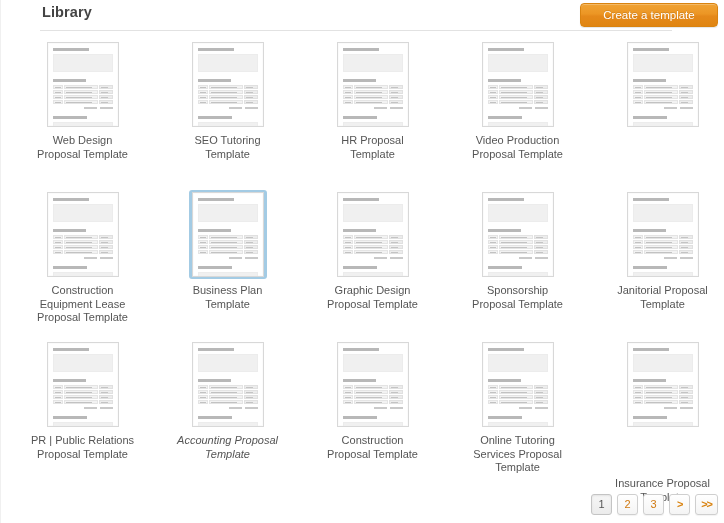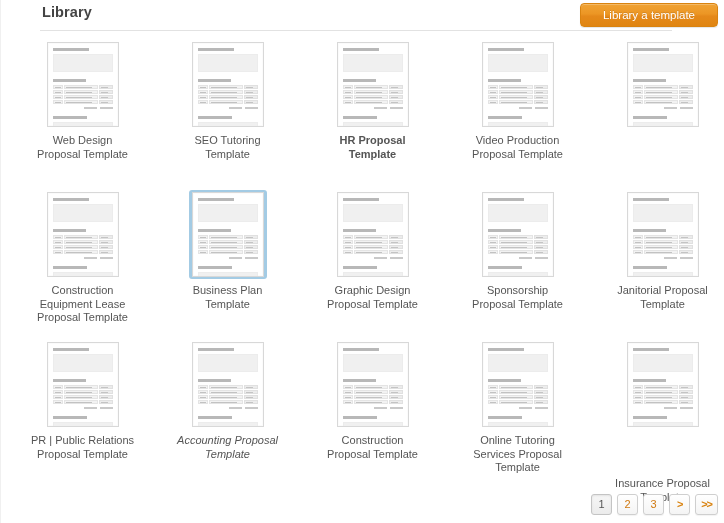--- a/index.html
+++ b/index.html
@@ -272,21 +272,21 @@
     letter-spacing: -1px;
   }
 </style>
 </head>
 <body>
 
 <div class="edge-left"></div>
 
 <div class="header">
   <div class="page-title">Library</div>
-  <button class="create-btn">Library a template</button>
+  <button class="create-btn">Create a template</button>
   <div class="header-divider"></div>
 </div>
 
 <div class="grid" id="template-grid">
     <div class="card">
       <div class="thumb-wrap">
         <div class="thumb">
           <div class="doc">
             <div class="bar-head w60"></div>
             <div class="block h18"></div>
@@ -415,21 +415,21 @@
             <div class="btnrow">
               <div class="minibtn"></div>
               <div class="minibtn"></div>
             </div>
             <div class="gap-md"></div>
             <div class="bar-head w58"></div>
             <div class="block h12"></div>
           </div>
         </div>
       </div>
-      <div class="caption" style="white-space: pre-line; font-weight: bold;">HR Proposal
+      <div class="caption" style="white-space: pre-line;">HR Proposal
 Template</div>
     </div>
     <div class="card">
       <div class="thumb-wrap">
         <div class="thumb">
           <div class="doc">
             <div class="bar-head w60"></div>
             <div class="block h18"></div>
             <div class="gap-md"></div>
             <div class="bar-head w55"></div>

